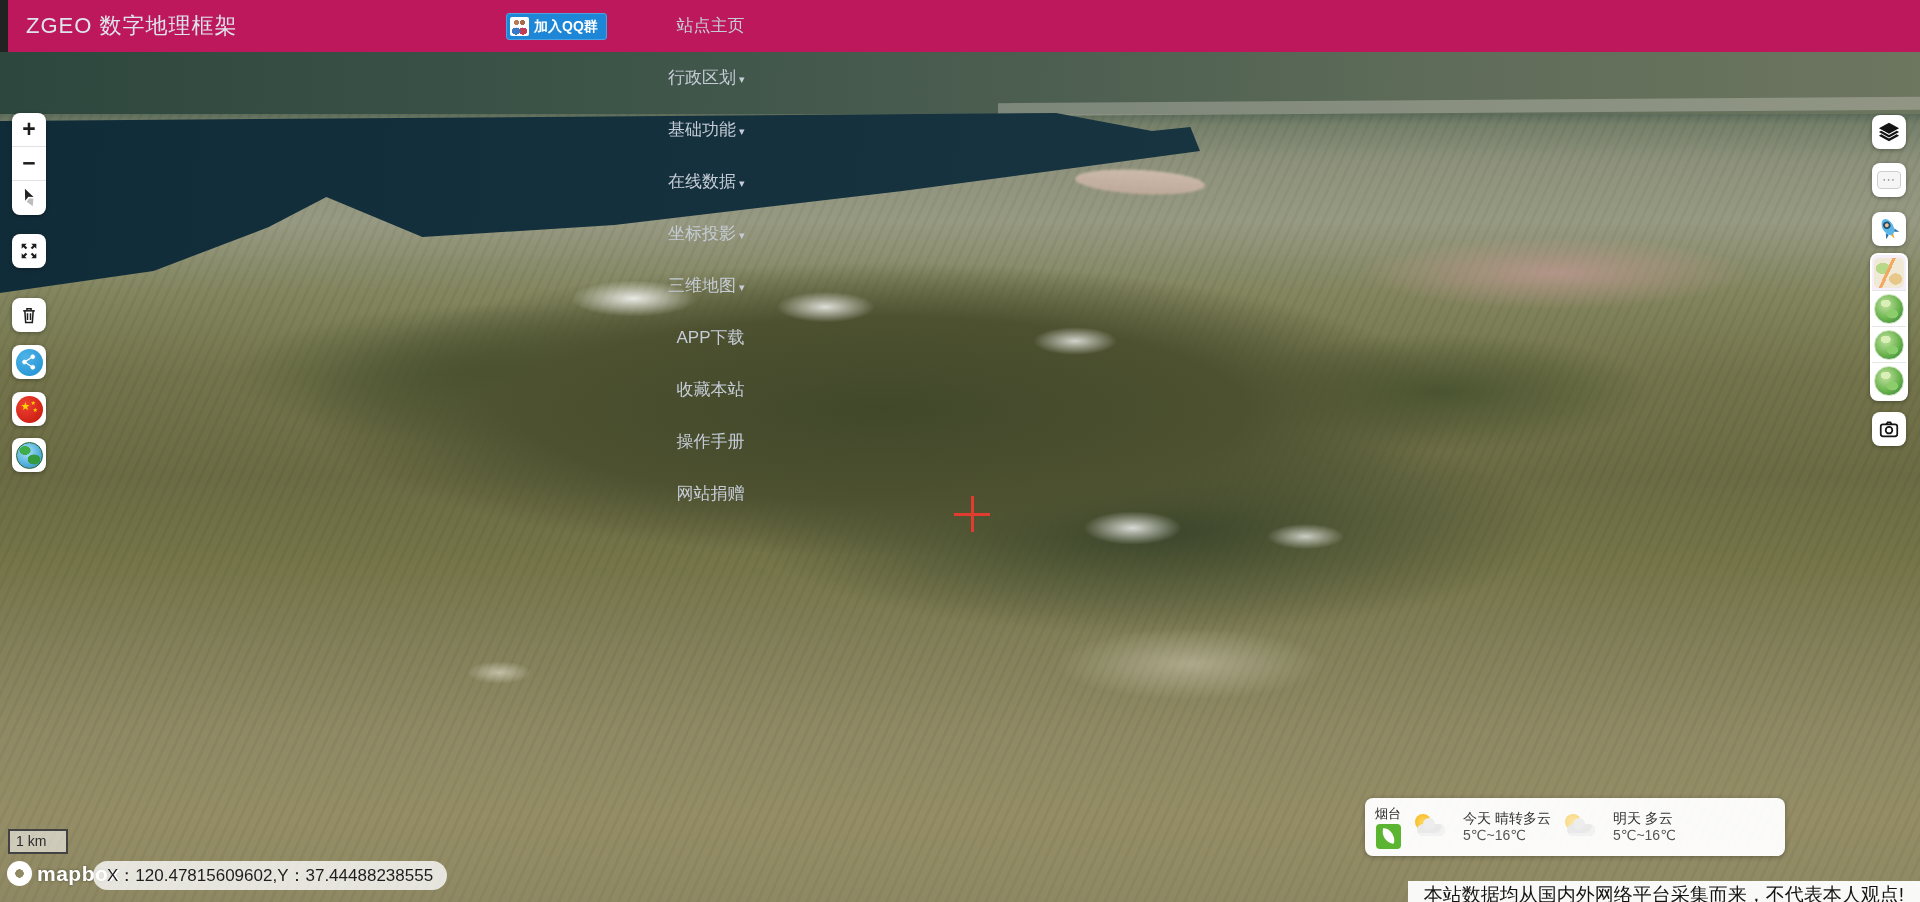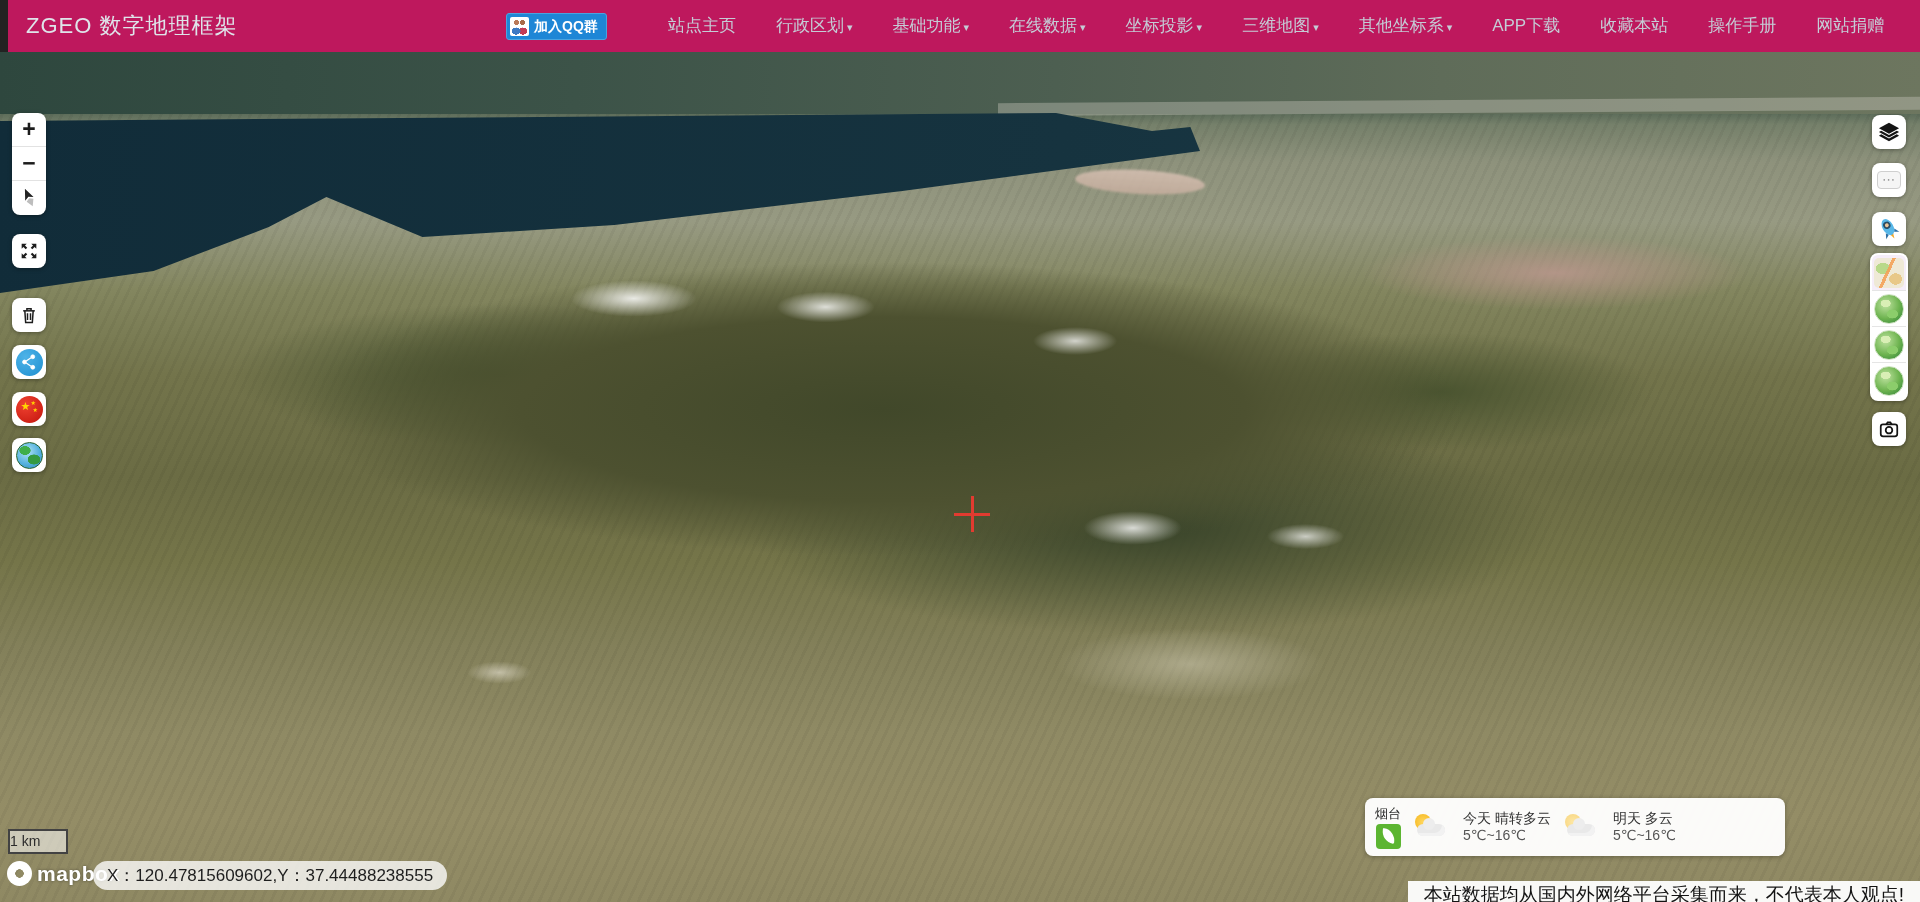--- a/index.html
+++ b/index.html
@@ -10,21 +10,21 @@
   .navbar { position:absolute; top:0; left:8px; width:100%; height:52px; background:#be185d; z-index:50; }
   .brand { position:absolute; left:18px; top:0; height:52px; line-height:52px; color:#dfe4ea; font-size:22px; letter-spacing:1px; }
   .qq-btn { position:absolute; left:498px; top:13px; height:27px; display:flex; align-items:center; gap:5px; background:#1e86d6; border:1px solid #4aa3e0; border-radius:3px; padding:2px 8px 2px 3px; color:#fff; font-size:14px; font-weight:bold; cursor:pointer; }
   .qq-avatar { width:19px; height:19px; border-radius:2px;
     background:
       radial-gradient(3.5px 3.5px at 34% 30%, #b97a5a 70%, rgba(0,0,0,0) 72%),
       radial-gradient(3.5px 3.5px at 66% 30%, #a96a4a 70%, rgba(0,0,0,0) 72%),
       radial-gradient(6px 5px at 33% 74%, #3b79c4 70%, rgba(0,0,0,0) 72%),
       radial-gradient(6px 5px at 67% 74%, #c43b55 70%, rgba(0,0,0,0) 72%),
       #fff; }
-  .nav-list { position:absolute; left:640px; top:0; height:52px; display:flex; align-items:flex-end; }
+  .nav-list { position:absolute; left:640px; top:0; height:52px; display:flex; align-items:flex-end;flex-direction:column; }
   .nav-item { color:#c5ccd6; font-size:17px; padding:0 20px; height:52px; line-height:52px; white-space:nowrap; cursor:pointer; }
   .nav-item .caret { font-size:11px; color:#c5ccd6; margin-left:3px; }
 
   
   .map { position:absolute; top:52px; left:0; width:1920px; height:850px; overflow:hidden; }
   .terrain { position:absolute; inset:0;
     background-image:
       radial-gradient(90px 26px at 33% 29%, rgba(255,255,255,.85), rgba(255,255,255,0) 70%),
       radial-gradient(70px 22px at 43% 30%, rgba(255,255,255,.8), rgba(255,255,255,0) 70%),
       radial-gradient(60px 20px at 56% 34%, rgba(255,255,255,.75), rgba(255,255,255,0) 70%),
@@ -101,21 +101,21 @@
   .bm-globe { width:30px; height:30px; border-radius:50%;
     background:
       radial-gradient(8px 6px at 38% 30%, #d9efb5 60%, rgba(0,0,0,0) 65%),
       radial-gradient(9px 7px at 62% 68%, #8ccd6b 60%, rgba(0,0,0,0) 65%),
       radial-gradient(circle at 38% 35%, #bfe3a0 0%, #6db34f 55%, #3f8f3f 85%, #2e6e31 100%);
     border:1px solid #cfe3c2; }
   .camera-btn { left:1872px; top:412px; }
 
   
   .scale-bar { position:absolute; left:8px; top:829px; width:60px; height:25px; background:rgba(255,255,255,.55);
-    border:2px solid #424242; color:#2c2c2c; font-size:14px; line-height:21px; z-index:15; }
+    border:2px solid #424242; color:#2c2c2c; font-size:14px; line-height:21px; padding-left:6px; z-index:15; }
   .mapbox-logo { position:absolute; left:7px; top:861px; display:flex; align-items:center; gap:5px; z-index:15; }
   .mapbox-mark { width:25px; height:25px; border-radius:50%; background:
       radial-gradient(circle, rgba(0,0,0,0) 0 4px, #fff 4.5px); border:0; position:relative; }
   .mapbox-word { color:#fff; font-size:21px; font-weight:bold; letter-spacing:.5px; text-shadow:0 0 3px rgba(0,0,0,.45); }
   .coords { position:absolute; left:93px; top:861px; height:29px; background:rgba(255,255,255,.78); border-radius:15px;
     color:#1e1e1e; font-size:17px; line-height:29px; padding:0 14px; z-index:15; white-space:nowrap; }
 
   
   .weather { position:absolute; left:1365px; top:798px; width:420px; height:58px; background:rgba(255,255,255,.96);
     border-radius:8px; box-shadow:0 1px 5px rgba(0,0,0,.3); z-index:8; display:flex; align-items:center; padding:4px 10px; gap:12px; }
@@ -149,21 +149,20 @@
       <span class="qq-avatar"></span>
       <span>加入QQ群</span>
     </div>
     <div class="nav-list">
       <div class="nav-item"><span>站点主页</span></div>
       <div class="nav-item"><span>行政区划</span><span class="caret">▾</span></div>
       <div class="nav-item"><span>基础功能</span><span class="caret">▾</span></div>
       <div class="nav-item"><span>在线数据</span><span class="caret">▾</span></div>
       <div class="nav-item"><span>坐标投影</span><span class="caret">▾</span></div>
       <div class="nav-item"><span>三维地图</span><span class="caret">▾</span></div>
-      <div class="nav-item"><span>其他坐标系</span><span class="caret">▾</span></div>
       <div class="nav-item"><span>APP下载</span></div>
       <div class="nav-item"><span>收藏本站</span></div>
       <div class="nav-item"><span>操作手册</span></div>
       <div class="nav-item"><span>网站捐赠</span></div>
     </div>
   </div>
 
   <div class="map">
     <div class="terrain"></div>
     <div class="far-shore"></div>

